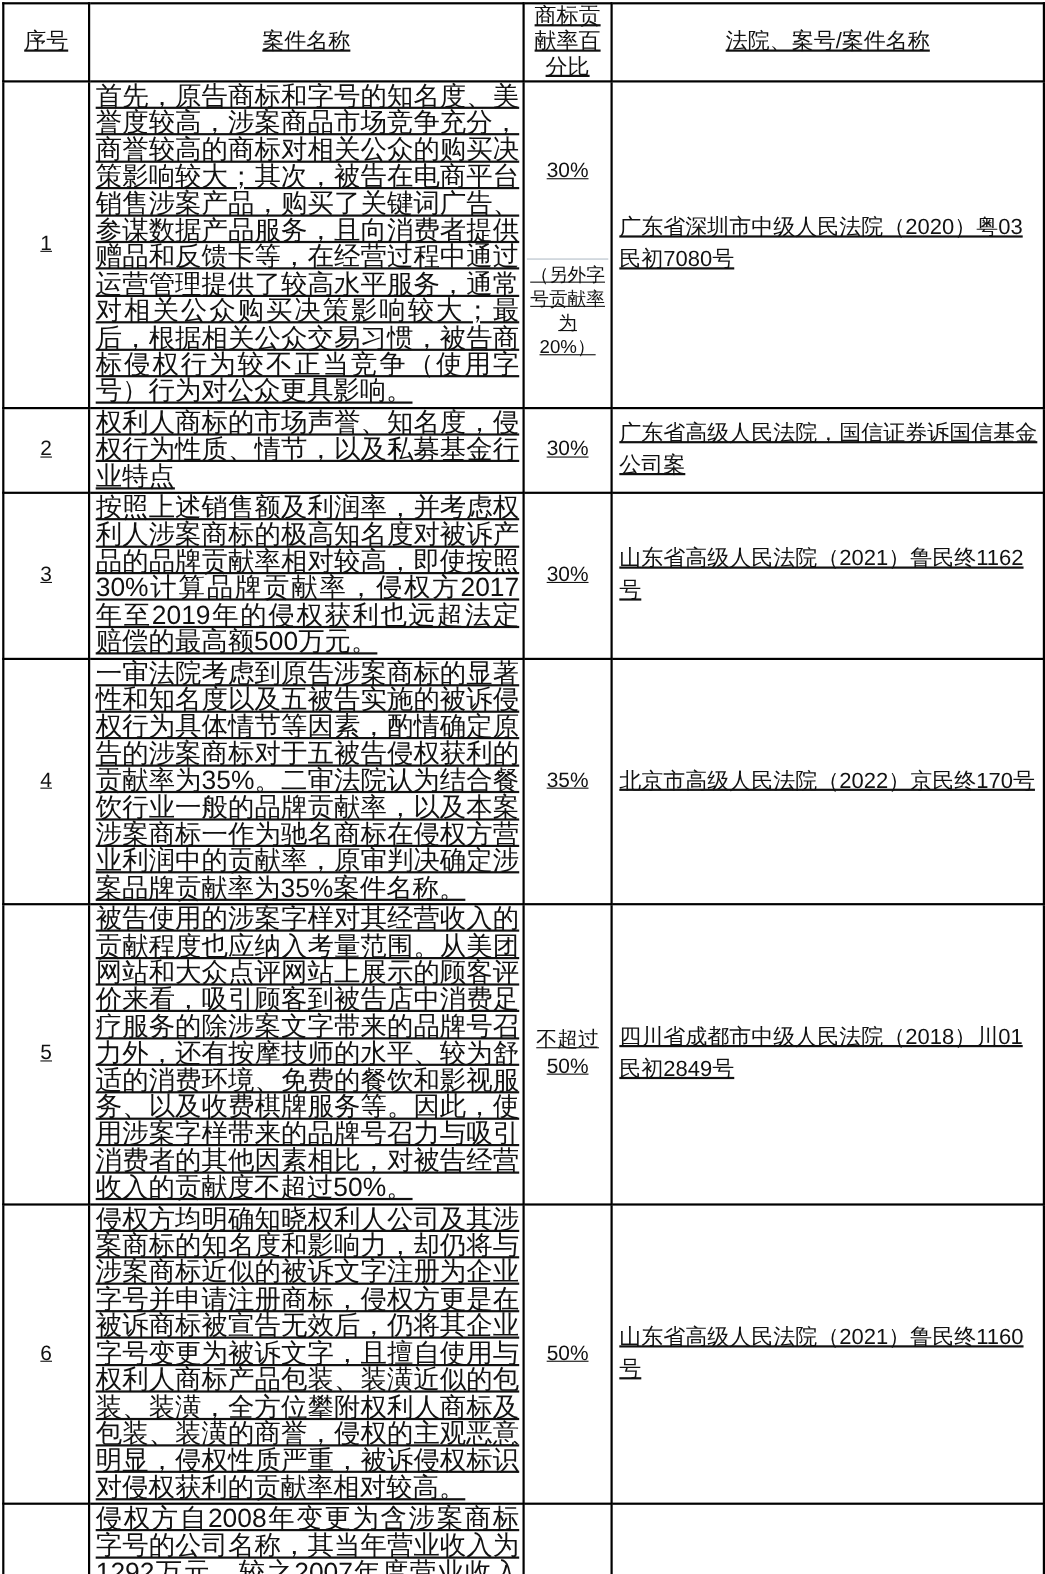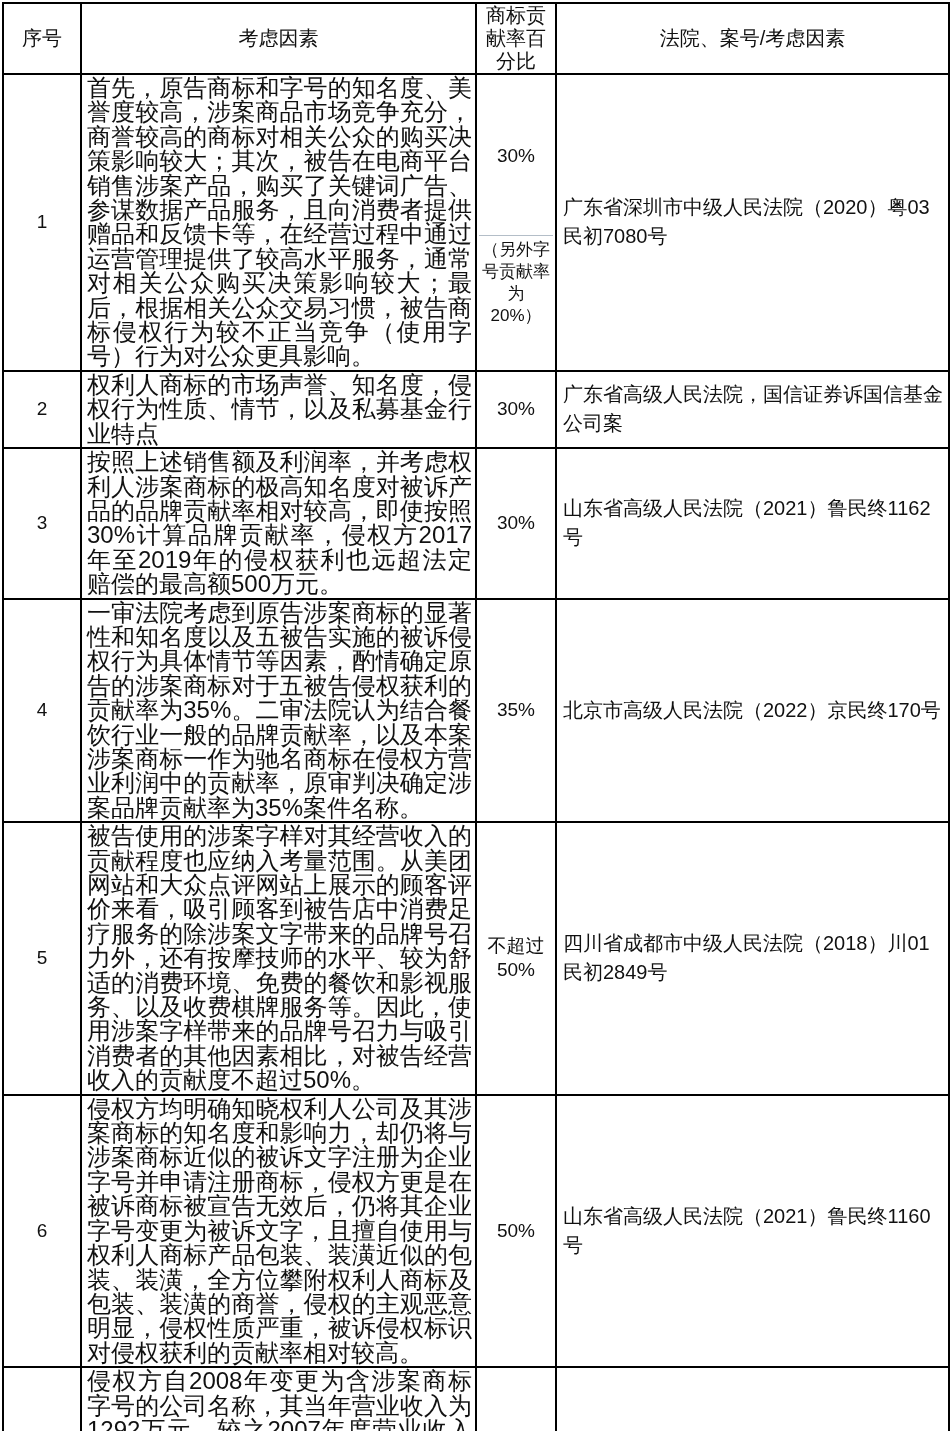--- a/index.html
+++ b/index.html
@@ -19,20 +19,21 @@
   table.cases {
     border-collapse: collapse;
     table-layout: fixed;
     width: 946px;
   }
   table.cases th,
   table.cases td {
     border: 2px solid #000000;
     box-sizing: border-box;
     overflow: hidden;
+    text-decoration: underline;
   }
   
   col.c-no     { width: 78px;  }
   col.c-fact   { width: 395px; }
   col.c-rate   { width: 80px;  }
   col.c-court  { width: 393px; }
   
   tr.hrow { height: 47px; }
   th.hcell {
     font-weight: normal;
@@ -112,23 +113,23 @@
   <table class="cases">
     <colgroup>
       <col class="c-no">
       <col class="c-fact">
       <col class="c-rate">
       <col class="c-court">
     </colgroup>
     <thead>
       <tr class="hrow">
         <th class="hcell">序号</th>
-        <th class="hcell">考虑因素</th>
+        <th class="hcell">案件名称</th>
         <th class="hcell">商标贡献率百分比</th>
-        <th class="hcell">法院、案号/考虑因素</th>
+        <th class="hcell">法院、案号/案件名称</th>
       </tr>
     </thead>
     <tbody>
         <tr class="row-1">
           <td class="no-cell">1</td>
           <td class="factors-cell">首先，原告商标和字号的知名度、美誉度较高，涉案商品市场竞争充分，商誉较高的商标对相关公众的购买决策影响较大；其次，被告在电商平台销售涉案产品，购买了关键词广告、参谋数据产品服务，且向消费者提供赠品和反馈卡等，在经营过程中通过运营管理提供了较高水平服务，通常对相关公众购买决策影响较大；最后，根据相关公众交易习惯，被告商标侵权行为较不正当竞争（使用字号）行为对公众更具影响。</td>
           <td class="rate-cell">
             <div class="rate-split">
               <div class="rate-top">30%</div>
               <div class="rate-bottom">（另外字号贡献率为20%）</div>

